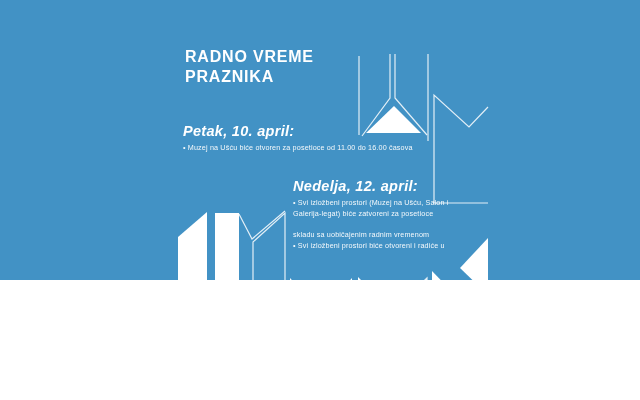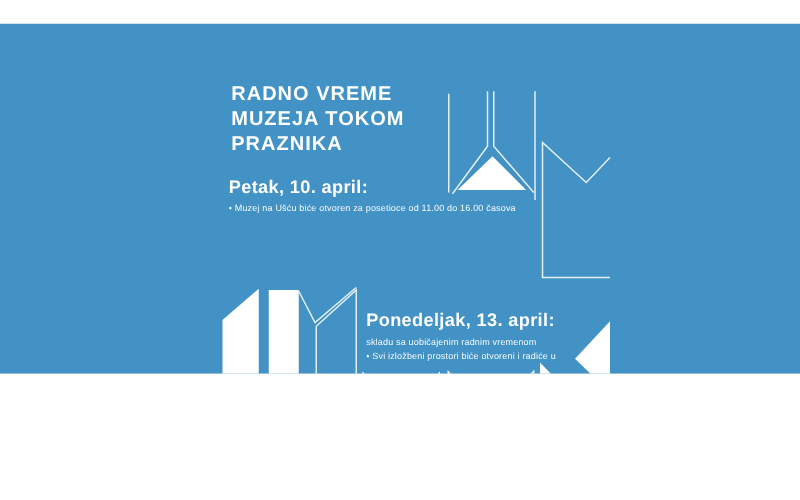--- a/index.html
+++ b/index.html
@@ -2,32 +2,32 @@
 <html><head>
 <meta charset="utf-8">
 <style>
   html,body{margin:0;padding:0;}
   .stage{
     position:relative;
     width:640px;height:280px;
     overflow:hidden;
     background:#4292c5;
     font-family:"Liberation Sans", sans-serif;
-    margin-top:19px;
   }
   .deco{position:absolute;inset:0;}
   .txt{position:absolute;color:#ffffff;}
   .title{
     left:185px;top:47px;
     font-size:16px;font-weight:bold;
     line-height:20px;letter-spacing:0.8px;
   }
   .heading{
     font-size:14.5px;font-weight:bold;letter-spacing:0.3px;
     margin:0 0 4px 0;
+    font-style:italic;
   }
   .bodyline{
     font-size:7.2px;line-height:10.5px;letter-spacing:0.15px;
     color:rgba(255,255,255,0.95);
     margin:0;white-space:nowrap;
   }
   .sec-petak{left:183px;top:123px;}
   .sec-nedelja{left:293px;top:178px;}
   .sec-ponedeljak{left:293px;top:230px;}
   .outline{fill:none;stroke:#ffffff;stroke-width:1.2;opacity:0.85;}
@@ -62,29 +62,32 @@
       <polygon class="filled" points="290,278 321,312 352,278 352,351 290,351"></polygon>
       <polygon class="filled" points="358,277 389,308 389,351 358,351"></polygon>
       <path class="outline" d="M395,354 V308 L427,278 V354 Z"></path>
       <polygon class="filled" points="432,271 463,303 463,355 432,355"></polygon>
       <polygon class="filled" points="488,238 460,268 488,295"></polygon>
     </g>
   </svg>
 
   <div class="txt title">
     <div>RADNO VREME</div>
-    <div>MUZEJA TOKOM</div>
     <div>PRAZNIKA</div>
   </div>
 
   <div class="txt sec-petak">
     <p class="heading">Petak, 10. april:</p>
     <p class="bodyline">• Muzej na Ušću biće otvoren za posetioce od 11.00 do 16.00 časova</p>
   </div>
 
+  <div class="txt sec-nedelja">
+    <p class="heading">Nedelja, 12. april:</p>
+    <p class="bodyline">• Svi izložbeni prostori (Muzej na Ušću, Salon i</p>
+    <p class="bodyline">Galerija-legat) biće zatvoreni za posetioce</p>
+  </div>
 
   <div class="txt sec-ponedeljak">
-    <p class="heading">Ponedeljak, 13. april:</p>
     <p class="bodyline">skladu sa uobičajenim radnim vremenom</p>
     <p class="bodyline">• Svi izložbeni prostori biće otvoreni i radiće u</p>
   </div>
 
 </div>
 
 </body></html>

